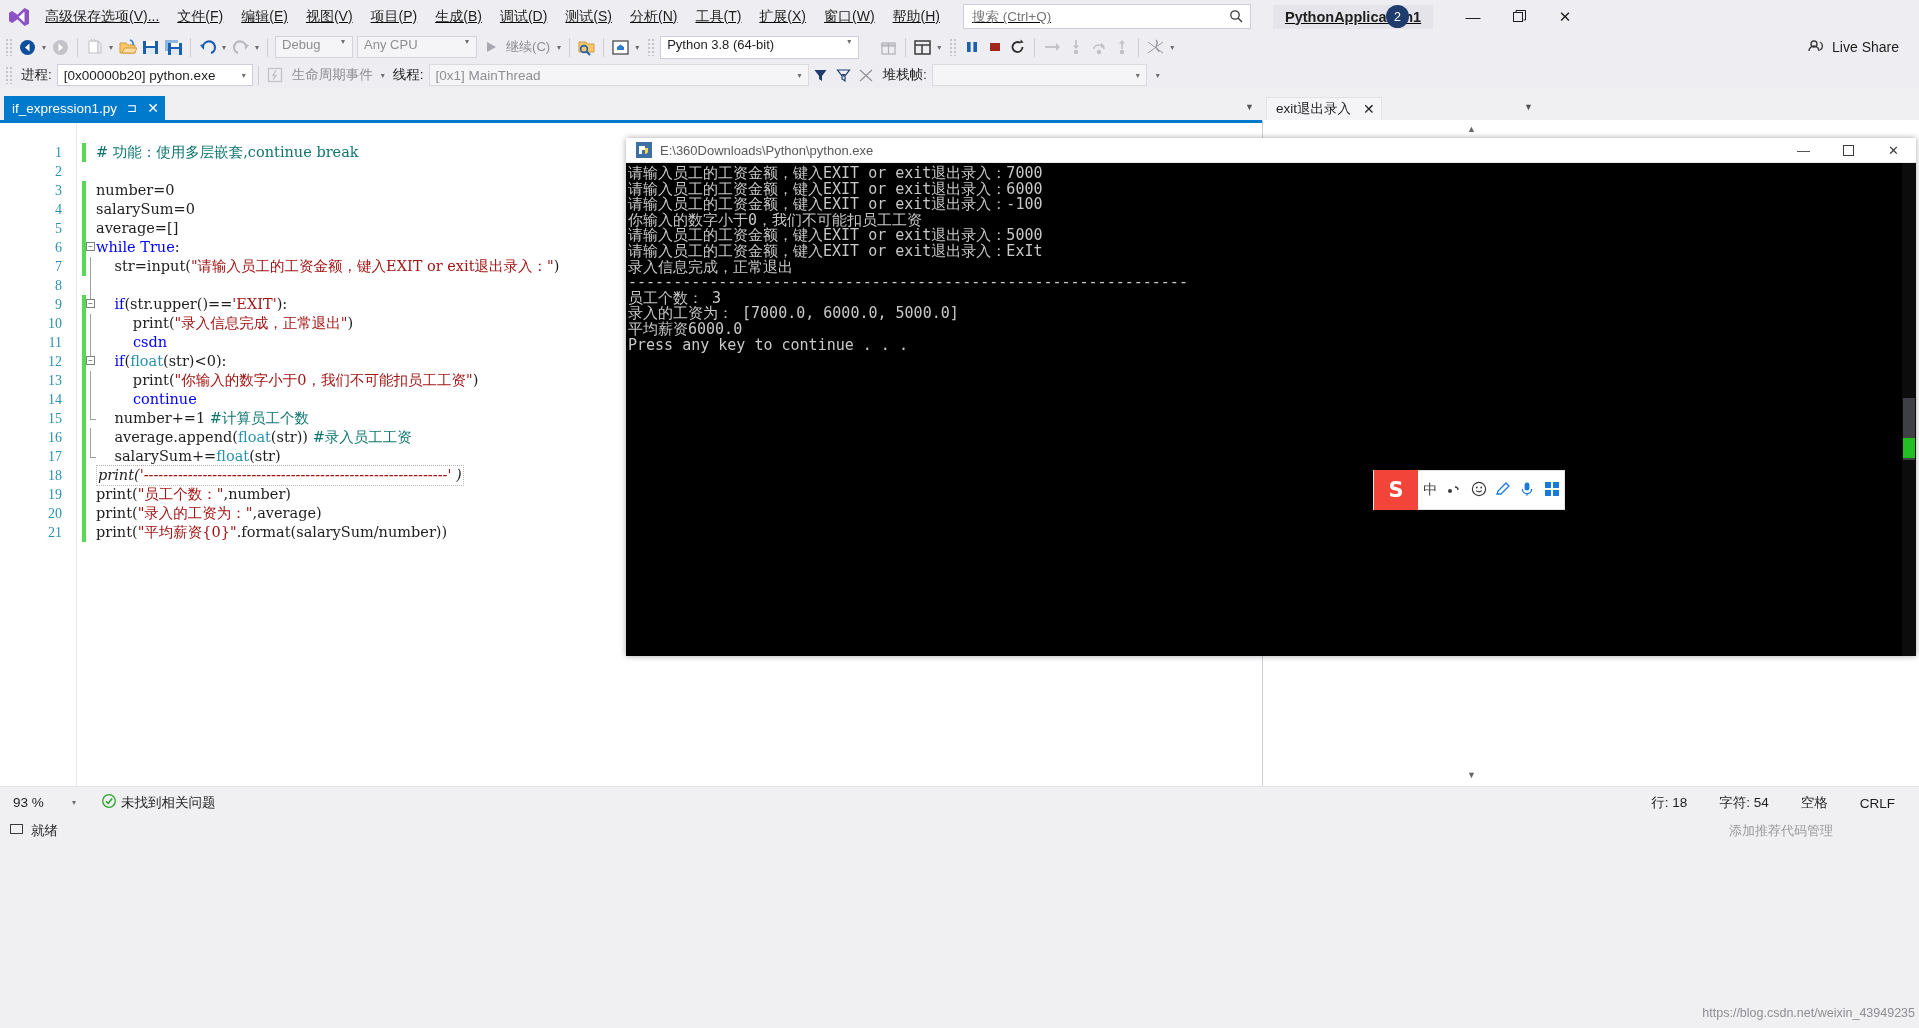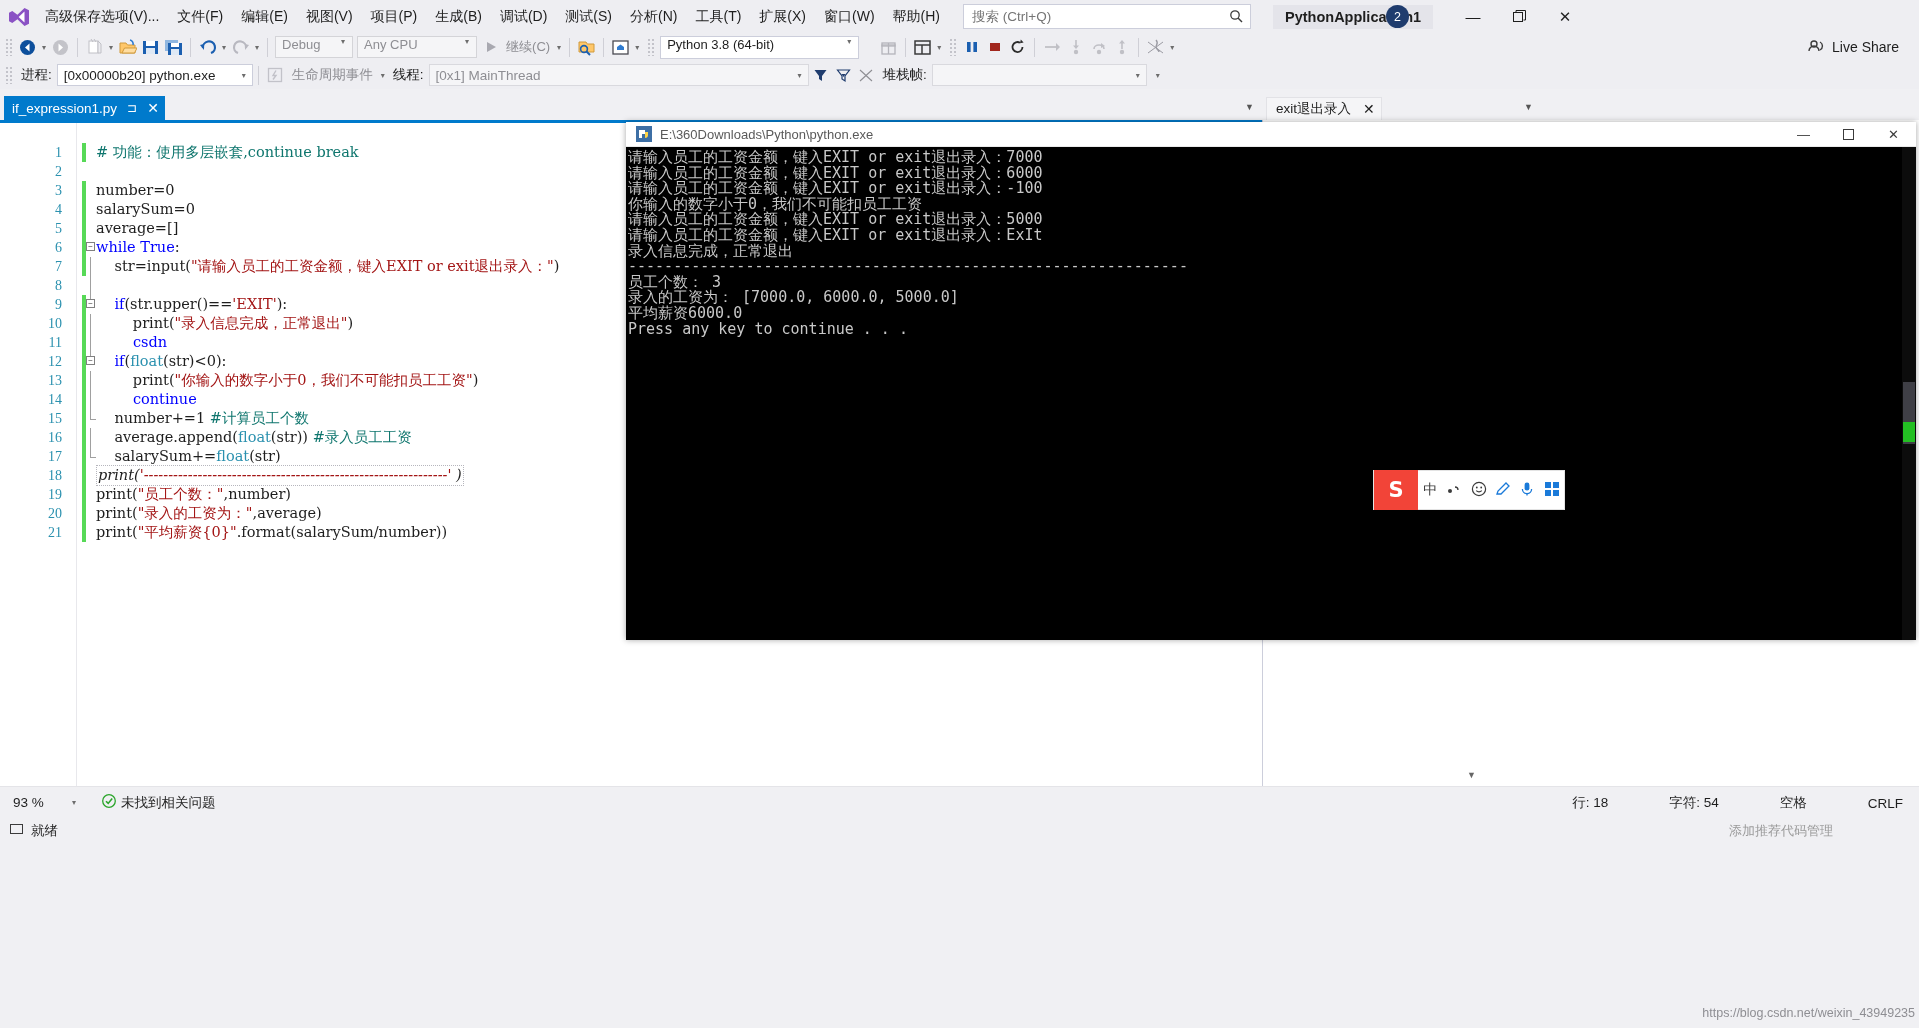--- a/index.html
+++ b/index.html
@@ -13,21 +13,21 @@
   #app {
     position: relative;
     width: 1919px; height: 1028px;
     background: #f0f0f3;
   }
 
   
   .menubar {
     position: absolute; left: 0; top: 0; width: 1919px; height: 33px;
     background: #eeeef2;
-    display: flex; align-items: center;
+    display: flex; align-items: center; text-decoration: underline;
   }
   .vs-logo {
     width: 22px; height: 22px; margin-left: 8px; margin-right: 6px;
     flex: 0 0 auto;
     position: relative;
   }
   .vs-logo svg { display: block; }
   .menu-item {
     font-size: 14px; color: #1e1e1e; padding: 4px 9px;
     white-space: nowrap; cursor: default;
@@ -204,21 +204,21 @@
   }
   .code-text { position: absolute; left: 96px; top: 0; }
   .kw    { color: #0000ff; }
   .bi    { color: #2b91af; }
   .str   { color: #a31515; }
   .cmt   { color: #0f766e; }
   .op    { color: #1e1e1e; }
 
   
   .console-win {
-    position: absolute; left: 626px; top: 122px; width: 1290px; height: 518px;
+    position: absolute; left: 626px; top: 138px; width: 1290px; height: 518px;
     background: #000000;
     box-shadow: 0 0 6px rgba(0,0,0,.35);
   }
   .console-title {
     position: absolute; left: 0; top: 0; width: 1290px; height: 25px;
     background: #ffffff;
     display: flex; align-items: center;
     border-bottom: 1px solid #eaeaea;
   }
   .console-ico {
@@ -282,21 +282,21 @@
     display: flex; align-items: center;
   }
   .zoom-combo {
     width: 78px; height: 22px; margin-left: 6px;
     border: 1px solid transparent; background: transparent;
     display: flex; align-items: center; justify-content: space-between;
     font-size: 13.5px; color: #1e1e1e; padding: 0 4px 0 6px;
   }
   .status-ok-icon { margin-left: 18px; margin-right: 5px; }
   .status-text { font-size: 13.5px; color: #1e1e1e; }
-  .status-right { position: absolute; right: 0; top: 0; height: 32px; display: flex; align-items: center; gap: 29px; }
+  .status-right { position: absolute; right: 8px; top: 0; height: 32px; display: flex; align-items: center; }
   .status-right > div { font-size: 13.5px; color: #1e1e1e; padding: 0 16px; }
 
   .statusbar-bottom {
     position: absolute; left: 0; top: 818px; width: 1919px; height: 26px;
     background: #f0f0f3;
     display: flex; align-items: center;
   }
   .ready-icon { margin-left: 10px; margin-right: 7px; }
   .ready-text { font-size: 13.5px; color: #1e1e1e; }
   .watermark {

